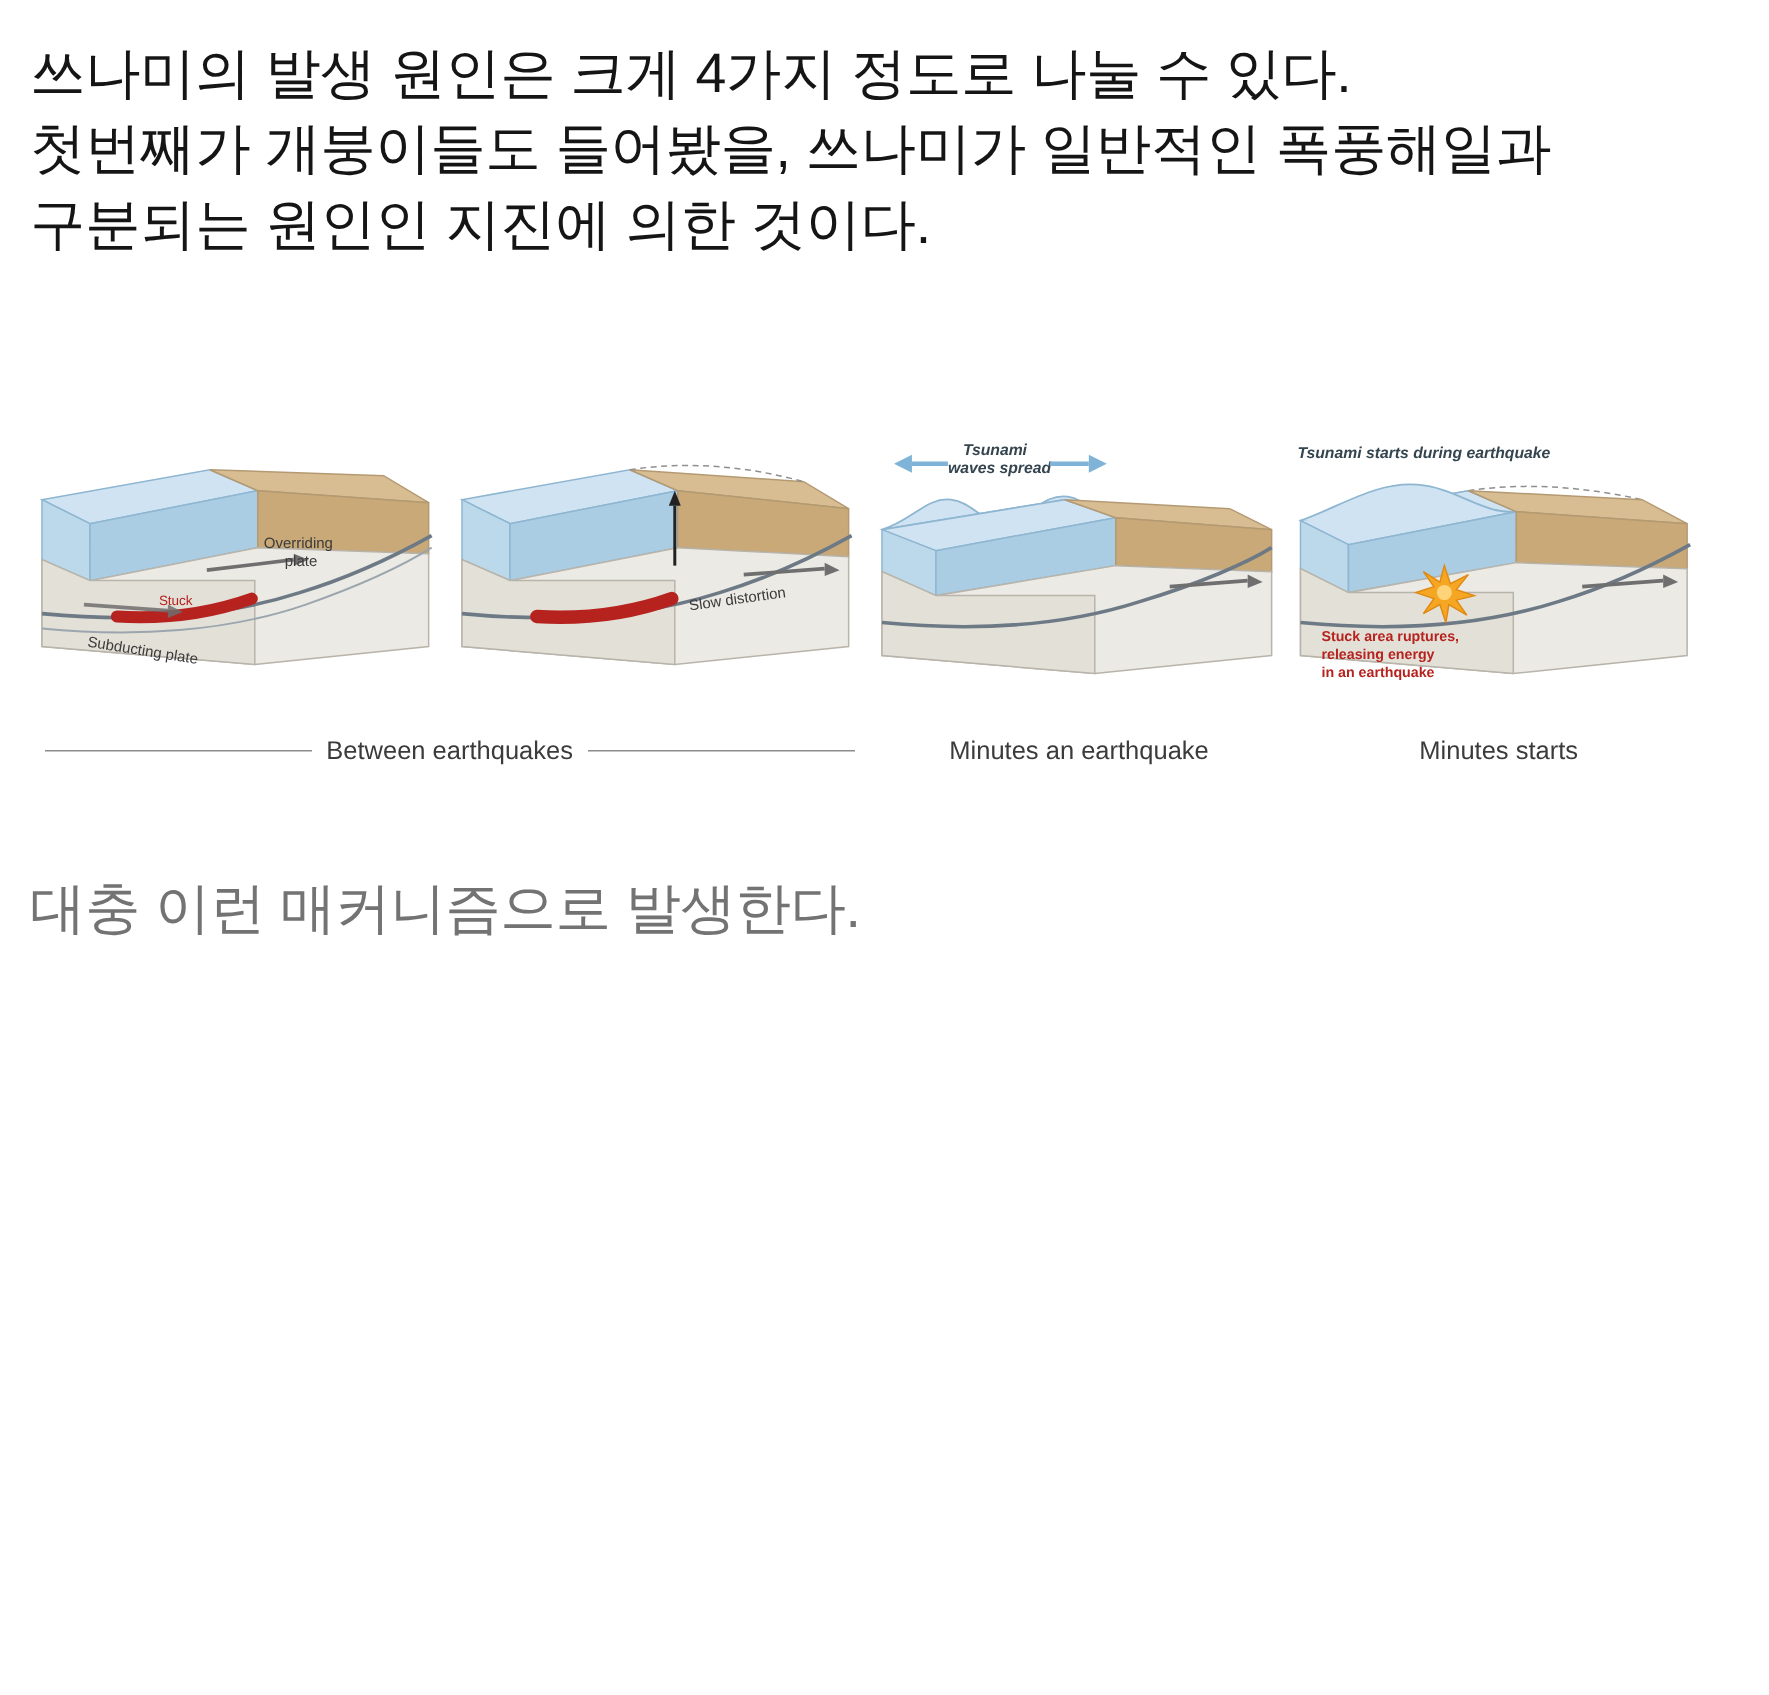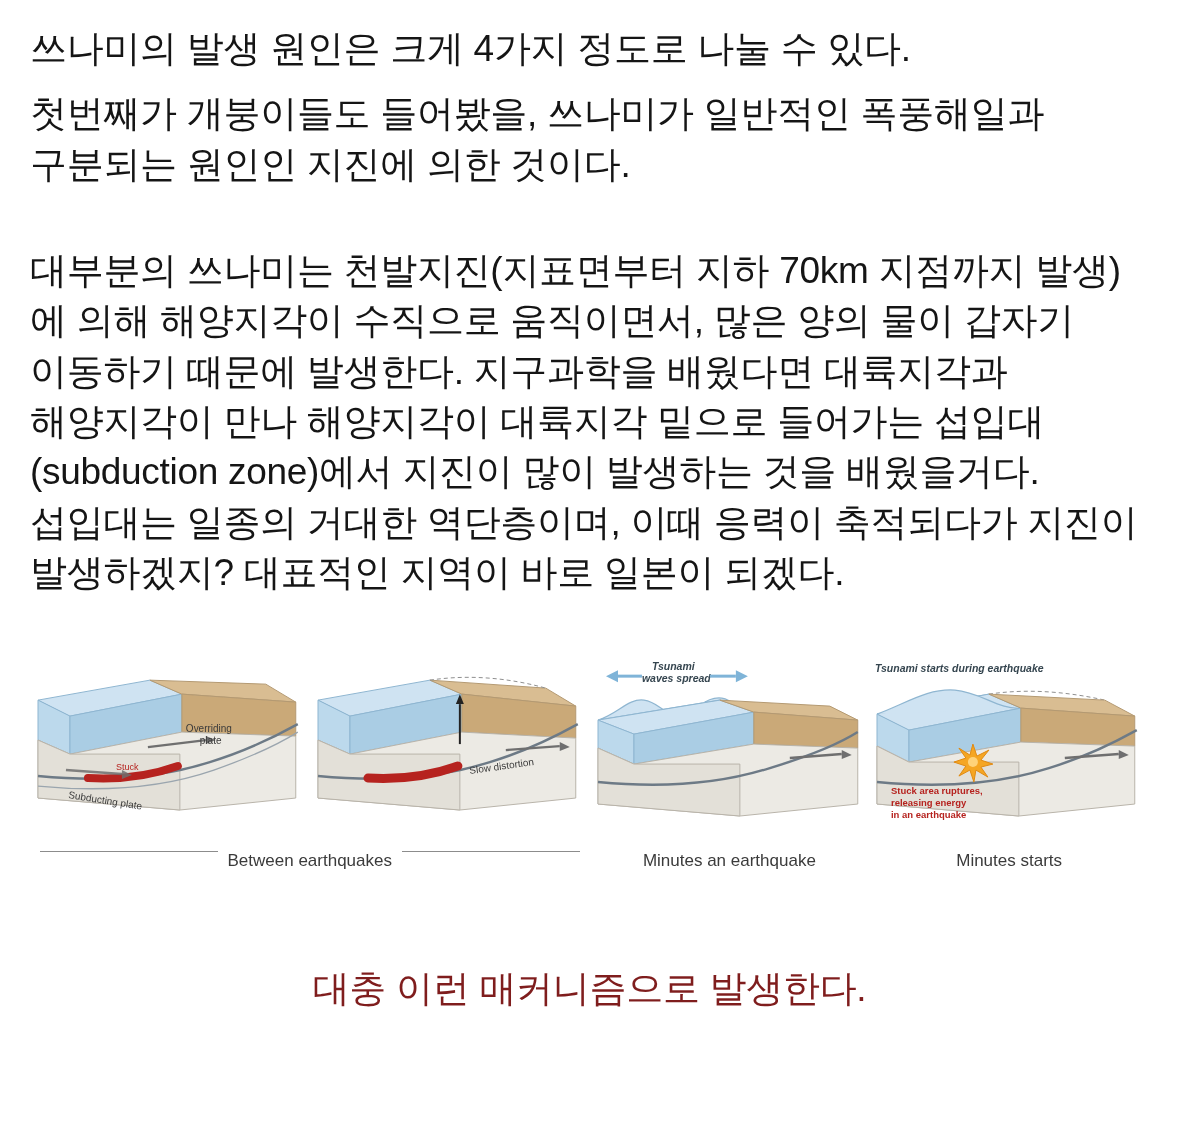--- a/index.html
+++ b/index.html
@@ -12,32 +12,32 @@
     min-height: 1130px;
     font-family: "Liberation Sans", sans-serif;
     color: #111111;
     -webkit-font-smoothing: antialiased;
   }
   .page {
     position: relative;
     width: 1179px;
     min-height: 1130px;
     box-sizing: border-box;
-    padding: 24px 30px 0 30px;
+    padding: 24px 30px 0 20px;
   }
   .para {
     font-size: 37px;
     line-height: 1.36;
     letter-spacing: -0.3px;
     color: #151515;
     margin: 0;
     word-break: keep-all;
   }
   .para + .para {
-    margin-top: 15px;
+    margin-top: 0;
   }
   .gap {
     height: 56px;
   }
   .figure {
     margin-top: 60px;
     width: 1119px;
     height: 250px;
     position: relative;
   }
@@ -65,58 +65,56 @@
     height: 34px;
   }
   .cap {
     position: relative;
     flex: 1 1 0;
     text-align: center;
     font-size: 17px;
     color: #3b3b3b;
     font-family: "Liberation Sans", sans-serif;
     display: flex;
-    align-items: flex-start;
+    align-items: center;
     justify-content: center;
   }
   .cap.wide2 {
     flex: 2 2 0;
   }
   .cap .line {
     flex: 1 1 auto;
     height: 1px;
     background: #8c8c8c;
     margin: 0 10px;
   }
   .cap .txt {
     white-space: nowrap;
   }
   .closing {
-    margin-top: 56px;
+    margin-top: 40px;
     font-size: 37px;
     line-height: 1.36;
     letter-spacing: -0.3px;
-    color: #7f1d1d;
-    text-align: center;
+    color: #737373;
   }
   .lbl {
     font-family: "Liberation Sans", sans-serif;
   }
 </style>
 </head>
 <body>
 
 <div class="page">
 
   <p class="para">쓰나미의 발생 원인은 크게 4가지 정도로 나눌 수 있다.</p>
   <p class="para">첫번째가 개붕이들도 들어봤을, 쓰나미가 일반적인 폭풍해일과 구분되는 원인인 지진에 의한 것이다.</p>
 
   <div class="gap"></div>
 
-  <p class="para">대부분의 쓰나미는 천발지진(지표면부터 지하 70km 지점까지 발생)에 의해 해양지각이 수직으로 움직이면서, 많은 양의 물이 갑자기 이동하기 때문에 발생한다. 지구과학을 배웠다면 대륙지각과 해양지각이 만나 해양지각이 대륙지각 밑으로 들어가는 섭입대(subduction zone)에서 지진이 많이 발생하는 것을 배웠을거다. 섭입대는 일종의 거대한 역단층이며, 이때 응력이 축적되다가 지진이 발생하겠지? 대표적인 지역이 바로 일본이 되겠다.</p>
 
   <div class="figure">
 
     <div class="panels">
 
       <div class="panel">
         <svg viewBox="0 0 280 185" preserveAspectRatio="xMidYMax meet">
 
           <polygon points="8,42 120,22 152,36 40,58" fill="#cfe3f2" stroke="#8fb6d1" stroke-width="1"></polygon>
           <polygon points="8,42 40,58 40,96 8,82" fill="#bcd9ec" stroke="#8fb6d1" stroke-width="1"></polygon>

